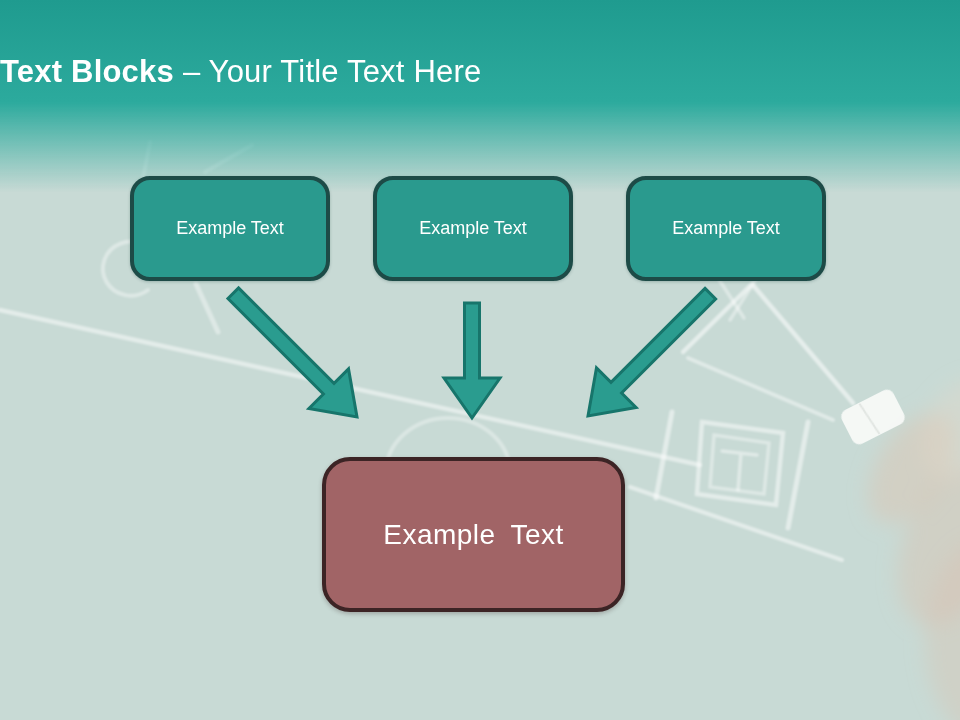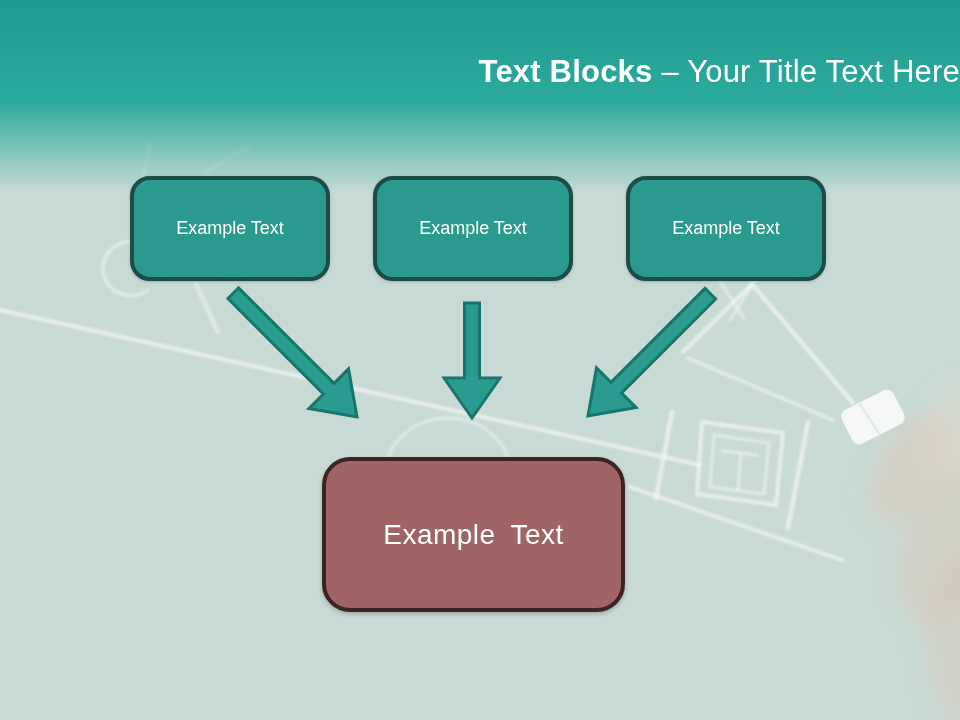--- a/index.html
+++ b/index.html
@@ -11,21 +11,21 @@
   .chalk-art{position:absolute;left:0;top:0;width:100%;height:100%;}
   .header{
     position:absolute;top:0;left:0;width:100%;height:196px;
     background:linear-gradient(180deg,
       var(--header-teal-dark,#1f9b8f) 0%,
       var(--header-teal,#2caa9d) 52%,
       rgba(44,170,157,0) 98%);
   }
   .title{
     position:absolute;top:54px;left:0;width:100%;margin:0;
-    text-align:right;font-size:31px;font-weight:400;
+    text-align:left;font-size:31px;font-weight:400;
     color:var(--title-color,#ffffff);letter-spacing:.2px;
   }
   .title-bold{font-weight:700;}
   .title-tail{margin-left:9px;font-weight:400;}
   .block{
     position:absolute;width:200px;height:105px;box-sizing:border-box;
     border:4px solid var(--block-border,#1d4b47);border-radius:20px;
     background:var(--block-fill,#2a9a8e);
     display:flex;align-items:center;justify-content:center;
     color:var(--block-text-color,#ffffff);font-size:18px;

